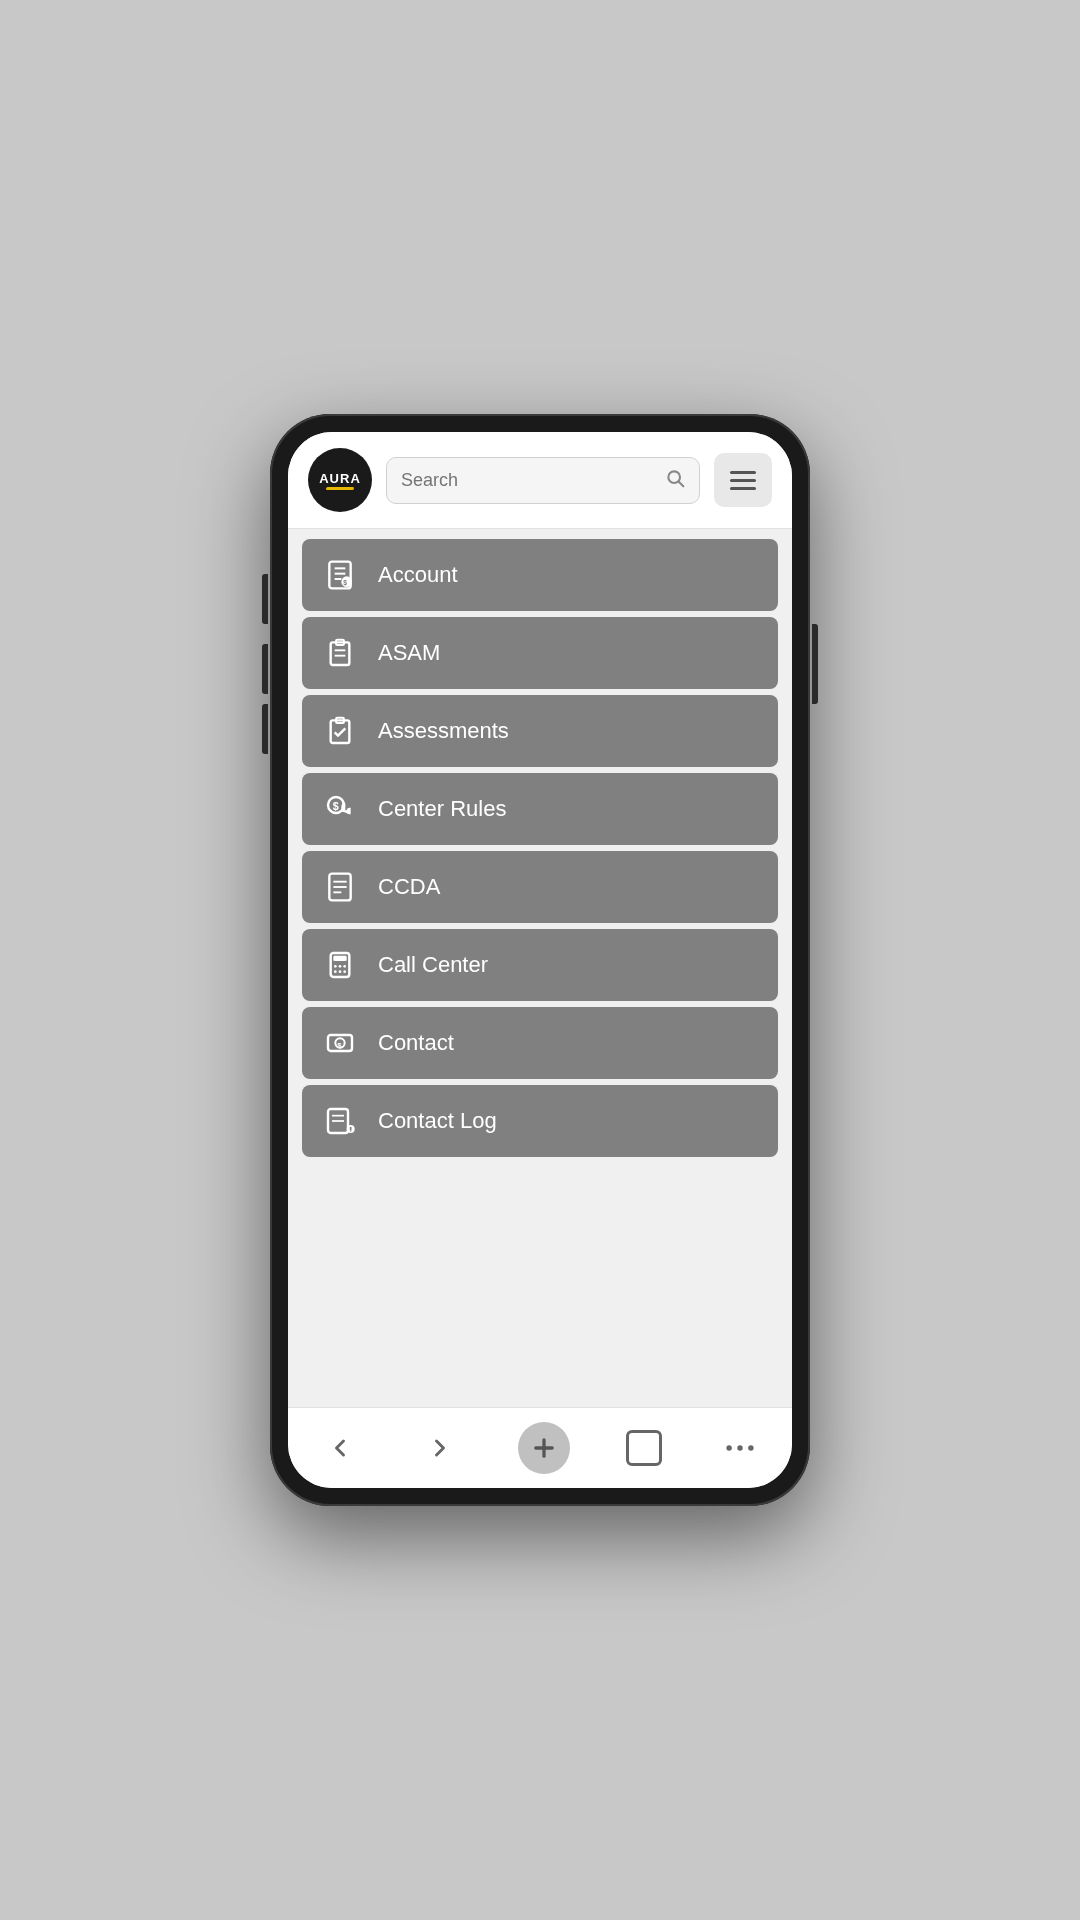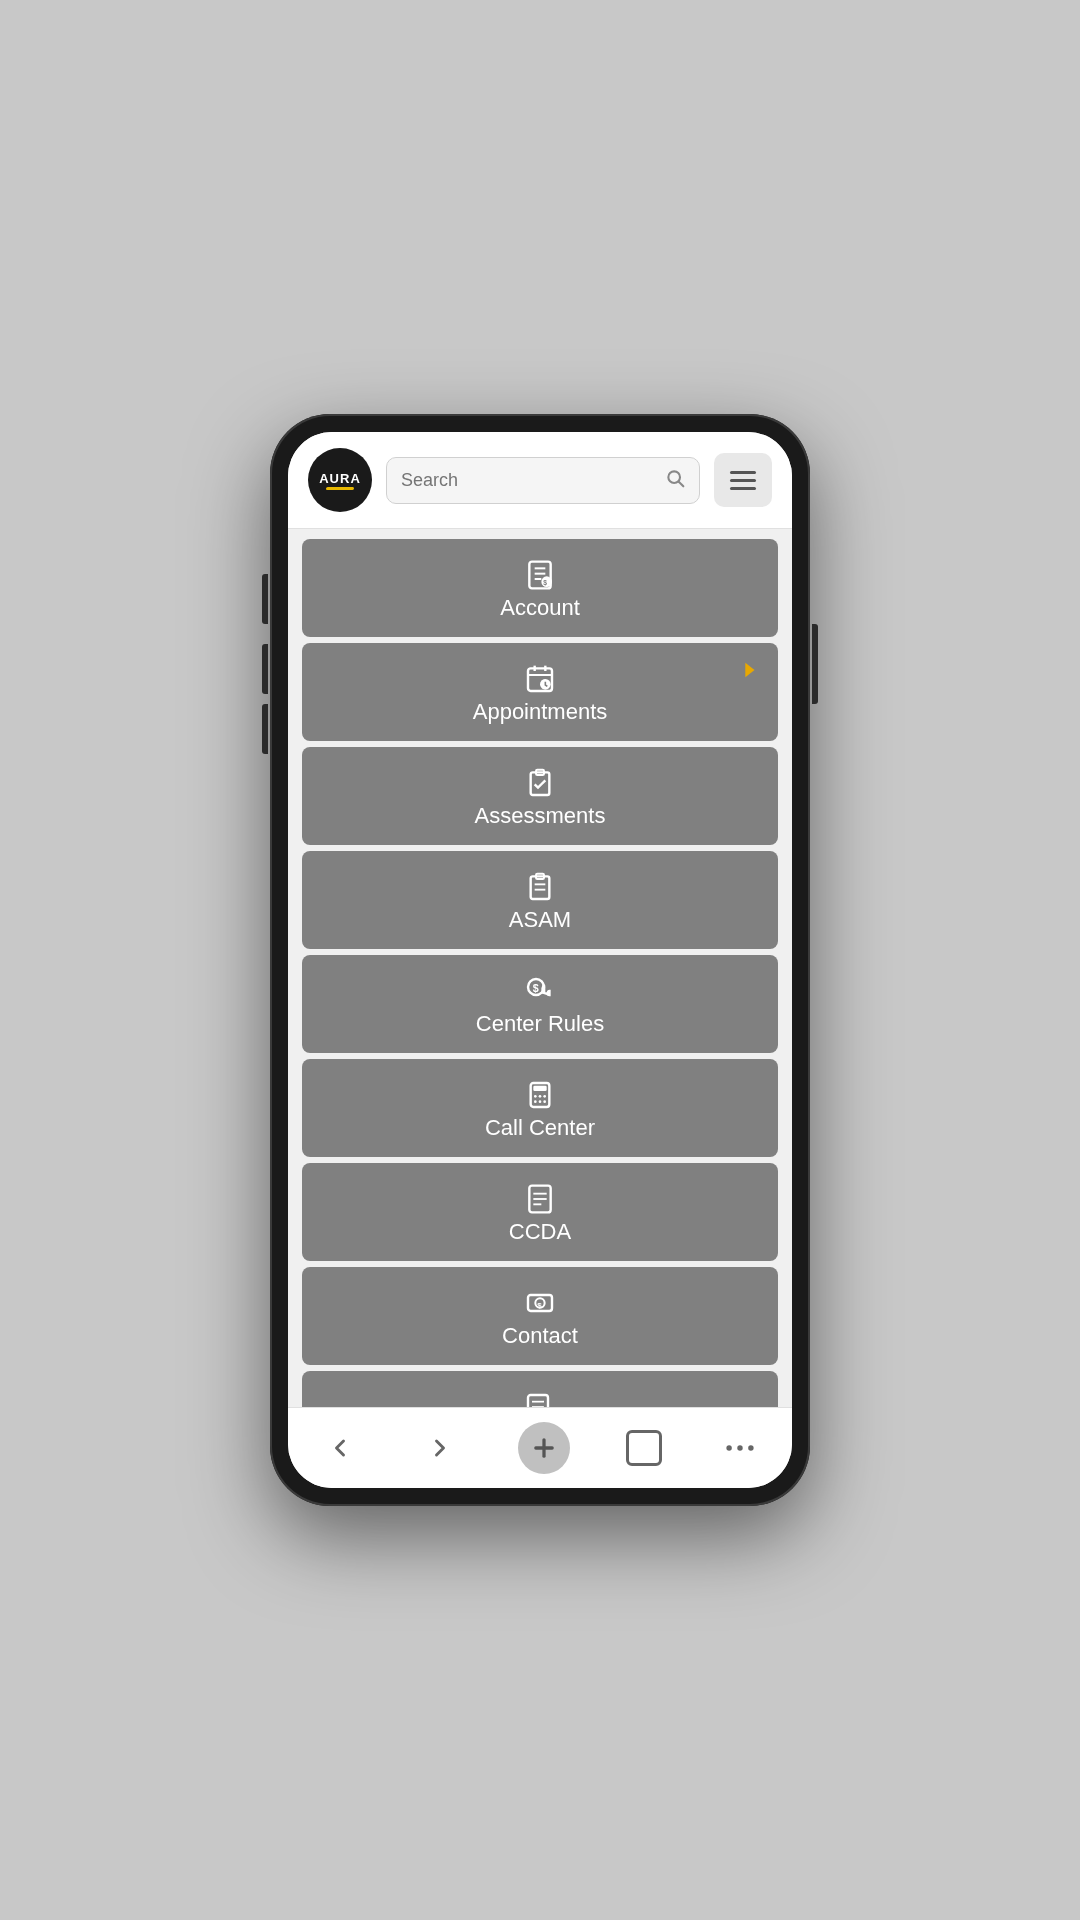--- a/index.html
+++ b/index.html
@@ -162,25 +162,24 @@
       background: #bbb;
       border-radius: 3px;
     }
 
     .menu-item {
       background: #808080;
       border-radius: 8px;
       padding: 16px 18px;
       display: flex;
       align-items: center;
-      gap: 0;
+      gap: 18px;
       cursor: pointer;
       transition: background 0.15s;
       position: relative;
-      flex-direction: column;
     }
 
     .menu-item-icon {
       width: 40px;
       height: 40px;
       display: flex;
       align-items: center;
       justify-content: center;
       color: #ffffff;
       font-size: 22px;
@@ -293,89 +292,73 @@
               <line x1="8" y1="15" x2="13" y2="15" stroke="white" stroke-width="1.5"></line>
               <circle cx="17" cy="17" r="4" fill="white"></circle>
               <text x="14.5" y="19.5" font-size="5" fill="#808080" font-weight="bold">$</text>
             </svg>
           </div>
           <span class="menu-item-label">Account</span>
         </div>
         <div class="menu-item">
           <div class="menu-item-icon">
             <svg class="icon-svg" viewBox="0 0 24 24">
-              <rect x="3" y="4" width="18" height="17" rx="2" fill="none" stroke="white" stroke-width="1.8"></rect>
-              <line x1="3" y1="9" x2="21" y2="9" stroke="white" stroke-width="1.5"></line>
-              <line x1="8" y1="2" x2="8" y2="6" stroke="white" stroke-width="1.8"></line>
-              <line x1="16" y1="2" x2="16" y2="6" stroke="white" stroke-width="1.8"></line>
-              <circle cx="16" cy="16" r="4" fill="white"></circle>
-              <polyline points="16 14 16 16.5 17.5 17.5" stroke="#808080" stroke-width="1.2" fill="none"></polyline>
-            </svg>
-          </div>
-          <span class="menu-item-label">Appointments</span>
-          <span class="menu-item-arrow"><svg width="22" height="22" viewBox="0 0 24 24">
-              <polygon points="8,4 18,12 8,20" fill="#e8a800"></polygon>
-            </svg></span>
-        </div>
-        <div class="menu-item">
-          <div class="menu-item-icon">
-            <svg class="icon-svg" viewBox="0 0 24 24">
-              <rect x="5" y="4" width="14" height="17" rx="1.5" fill="none" stroke="white" stroke-width="1.8"></rect>
-              <rect x="9" y="2" width="6" height="4" rx="1" fill="none" stroke="white" stroke-width="1.5"></rect>
-              <polyline points="8 13 10.5 15.5 16 10" stroke="white" stroke-width="1.8" fill="none"></polyline>
-            </svg>
-          </div>
-          <span class="menu-item-label">Assessments</span>
-        </div>
-        <div class="menu-item">
-          <div class="menu-item-icon">
-            <svg class="icon-svg" viewBox="0 0 24 24">
               <rect x="5" y="4" width="14" height="17" rx="1.5" fill="none" stroke="white" stroke-width="1.8"></rect>
               <rect x="9" y="2" width="6" height="4" rx="1" fill="none" stroke="white" stroke-width="1.5"></rect>
               <line x1="8" y1="10" x2="16" y2="10" stroke="white" stroke-width="1.4"></line>
               <line x1="8" y1="14" x2="16" y2="14" stroke="white" stroke-width="1.4"></line>
             </svg>
           </div>
           <span class="menu-item-label">ASAM</span>
         </div>
         <div class="menu-item">
           <div class="menu-item-icon">
             <svg class="icon-svg" viewBox="0 0 24 24">
+              <rect x="5" y="4" width="14" height="17" rx="1.5" fill="none" stroke="white" stroke-width="1.8"></rect>
+              <rect x="9" y="2" width="6" height="4" rx="1" fill="none" stroke="white" stroke-width="1.5"></rect>
+              <polyline points="8 13 10.5 15.5 16 10" stroke="white" stroke-width="1.8" fill="none"></polyline>
+            </svg>
+          </div>
+          <span class="menu-item-label">Assessments</span>
+        </div>
+        <div class="menu-item">
+          <div class="menu-item-icon">
+            <svg class="icon-svg" viewBox="0 0 24 24">
               <circle cx="9" cy="9" r="6" fill="none" stroke="white" stroke-width="1.8"></circle>
               <text x="6.5" y="13" font-size="8" fill="white" font-weight="bold">$</text>
               <path d="M17 13 c0-1 1-2 2-2h1v5h-1c-1 0-2-1-2-1l-3-1h-1v-4l1-3h1c1 0 1 1 1 2v4z" fill="white"></path>
             </svg>
           </div>
           <span class="menu-item-label">Center Rules</span>
+        </div>
+        <div class="menu-item">
+          <div class="menu-item-icon">
+            <svg class="icon-svg" viewBox="0 0 24 24">
+              <rect x="4" y="2" width="16" height="20" rx="2" fill="none" stroke="white" stroke-width="1.8"></rect>
+              <line x1="7" y1="8" x2="17" y2="8" stroke="white" stroke-width="1.4"></line>
+              <line x1="7" y1="12" x2="17" y2="12" stroke="white" stroke-width="1.4"></line>
+              <line x1="7" y1="16" x2="13" y2="16" stroke="white" stroke-width="1.4"></line>
+            </svg>
+          </div>
+          <span class="menu-item-label">CCDA</span>
         </div>
         <div class="menu-item">
           <div class="menu-item-icon">
             <svg class="icon-svg" viewBox="0 0 24 24">
               <rect x="5" y="3" width="14" height="18" rx="2" fill="none" stroke="white" stroke-width="1.8"></rect>
               <rect x="7" y="5" width="10" height="4" rx="1" fill="white"></rect>
               <circle cx="8.5" cy="13" r="1" fill="white"></circle>
               <circle cx="12" cy="13" r="1" fill="white"></circle>
               <circle cx="15.5" cy="13" r="1" fill="white"></circle>
               <circle cx="8.5" cy="17" r="1" fill="white"></circle>
               <circle cx="12" cy="17" r="1" fill="white"></circle>
               <circle cx="15.5" cy="17" r="1" fill="white"></circle>
             </svg>
           </div>
           <span class="menu-item-label">Call Center</span>
-        </div>
-        <div class="menu-item">
-          <div class="menu-item-icon">
-            <svg class="icon-svg" viewBox="0 0 24 24">
-              <rect x="4" y="2" width="16" height="20" rx="2" fill="none" stroke="white" stroke-width="1.8"></rect>
-              <line x1="7" y1="8" x2="17" y2="8" stroke="white" stroke-width="1.4"></line>
-              <line x1="7" y1="12" x2="17" y2="12" stroke="white" stroke-width="1.4"></line>
-              <line x1="7" y1="16" x2="13" y2="16" stroke="white" stroke-width="1.4"></line>
-            </svg>
-          </div>
-          <span class="menu-item-label">CCDA</span>
         </div>
         <div class="menu-item">
           <div class="menu-item-icon">
             <svg class="icon-svg" viewBox="0 0 24 24">
               <rect x="3" y="6" width="18" height="12" rx="2" fill="none" stroke="white" stroke-width="1.8"></rect>
               <circle cx="12" cy="12" r="3.5" fill="none" stroke="white" stroke-width="1.5"></circle>
               <text x="10" y="15.5" font-size="6" fill="white" font-weight="bold">$</text>
             </svg>
           </div>
           <span class="menu-item-label">Contact</span>

